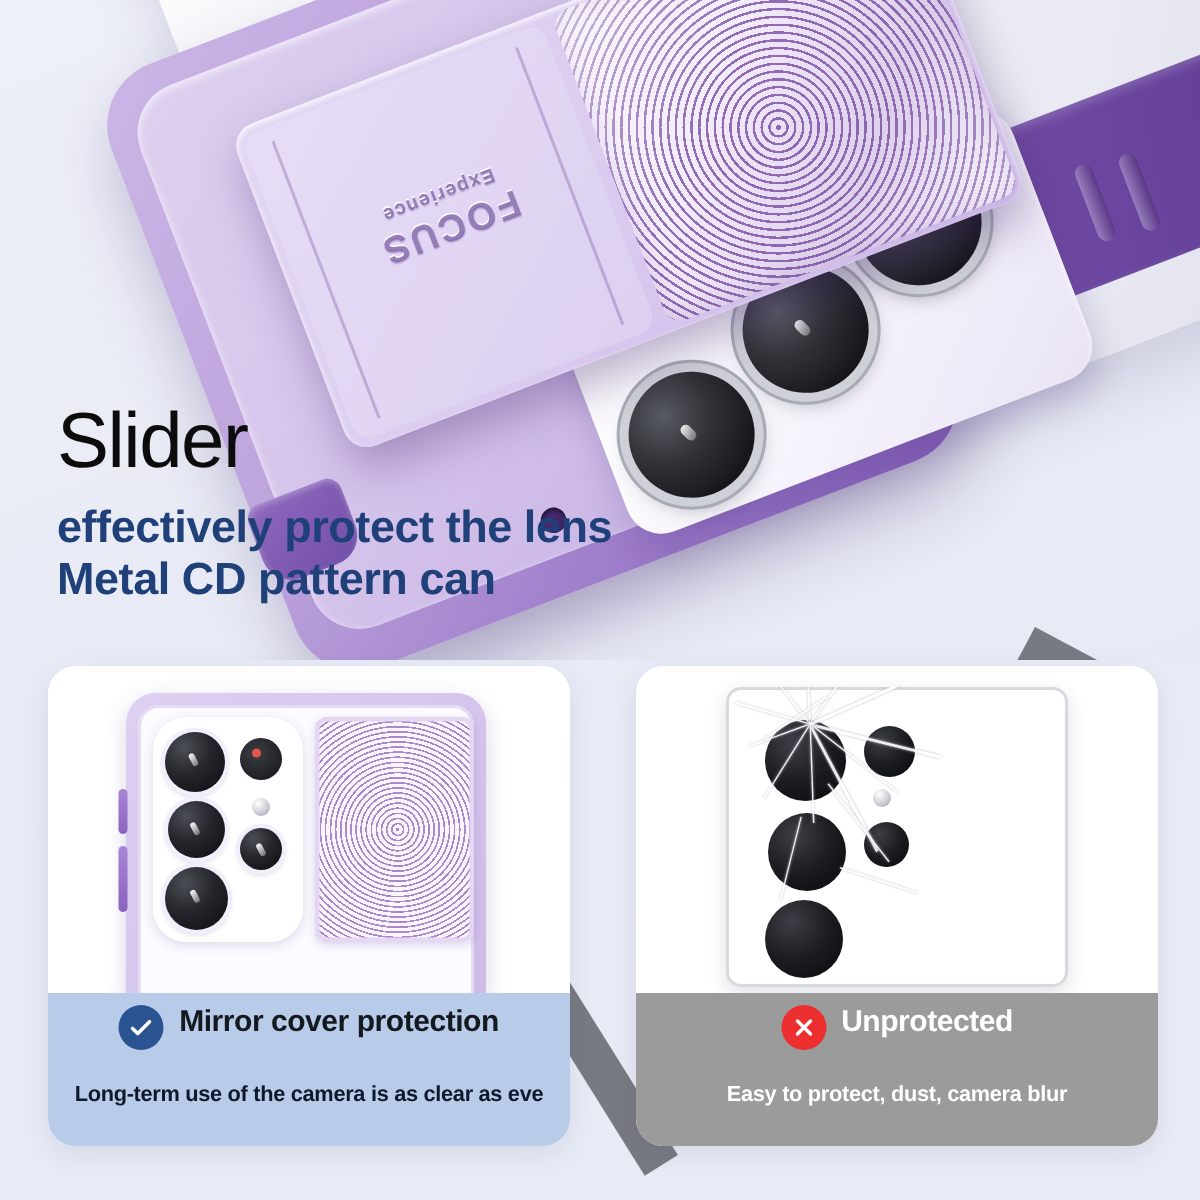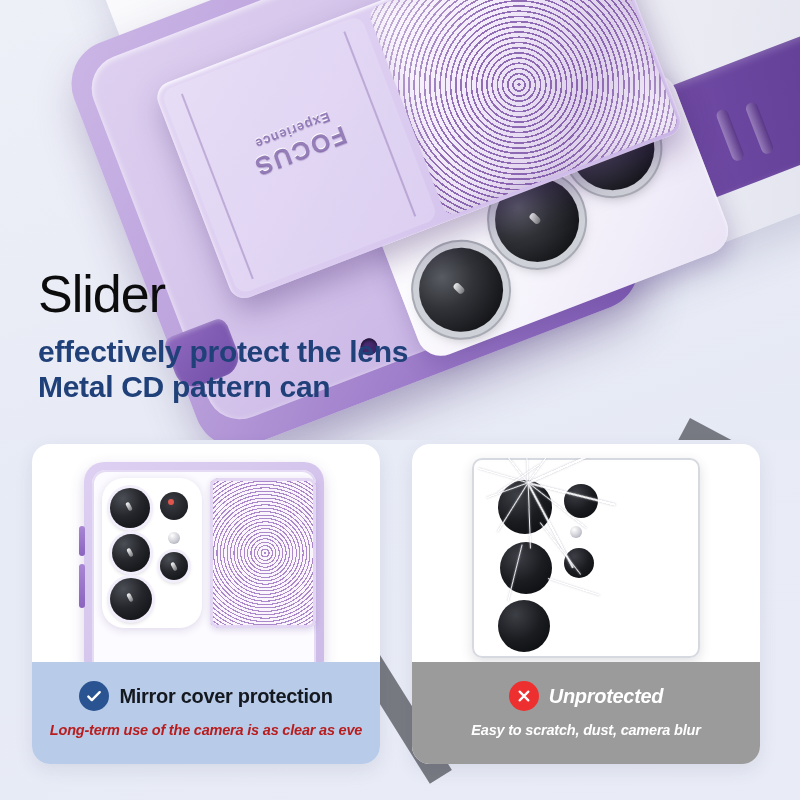--- a/index.html
+++ b/index.html
@@ -116,21 +116,21 @@
   
   .stripe{position:absolute;background:#6e7077;opacity:.92;z-index:6;}
   .stripe-a{left:330px;top:575px;width:230px;height:26px;transform:rotate(58deg);transform-origin:left top;}
   .stripe-b{left:690px;top:418px;width:150px;height:26px;transform:rotate(28deg);transform-origin:left top;}
 
   
   .cards{position:absolute;left:0;top:440px;width:800px;height:360px;z-index:10;}
   .card{position:absolute;top:4px;width:348px;height:320px;border-radius:18px;overflow:hidden;
     box-shadow:0 6px 18px rgba(60,60,100,.10);}
   .card-left{left:32px;background:#ffffff;}
-  .card-right{left:412px;background:#ffffff;font-style:italic;}
+  .card-right{left:424px;background:#ffffff;}
   .card-photo{position:absolute;left:0;top:0;width:100%;height:218px;overflow:hidden;}
 
   
   .mk{position:absolute;left:52px;top:18px;width:240px;height:206px;
     background:linear-gradient(135deg,#ddd0f2,#cdbbe8);border-radius:20px 20px 8px 8px;
     box-shadow:0 5px 14px rgba(90,60,140,.22);}
   .mk-inner{position:absolute;left:8px;top:8px;right:8px;bottom:-6px;background:#fcfbff;border-radius:14px;
     box-shadow:inset 0 0 0 2px #e5dbf4;}
   .mk-camblock{position:absolute;left:10px;top:8px;width:100px;height:150px;background:#ffffff;border-radius:22px;
     box-shadow:0 2px 8px rgba(90,60,140,.18);}
@@ -156,29 +156,29 @@
   .ck-lens{position:absolute;border-radius:50%;
     background:radial-gradient(circle at 34% 28%,#3d3f46 0%,#1b1c20 50%,#08090b 100%);}
   .crack{position:absolute;background:rgba(255,255,255,.92);transform-origin:left center;
     box-shadow:0 0 2px rgba(180,180,195,.9);}
   .crack-g{position:absolute;left:56px;top:24px;width:1px;height:1px;}
 
   
   .band{position:absolute;left:0;bottom:0;width:100%;height:102px;}
   .band-good{background:#b8cbe9;}
   .band-bad{background:#9b9b9b;}
-  .band-row{display:flex;align-items:center;justify-content:center;gap:10px;height:52px;padding-top:8px;}
+  .band-row{display:flex;align-items:flex-start;justify-content:center;gap:10px;height:52px;padding-top:8px;}
   .badge{width:30px;height:30px;border-radius:50%;display:flex;align-items:center;justify-content:center;flex:none;}
   .badge-ok{background:#2a5491;}
   .badge-no{background:#ee2f2f;}
   .band-title{font-size:20px;font-weight:700;letter-spacing:-.3px;}
   .band-title.ok{color:#14181f;}
   .band-title.no{color:#ffffff;}
   .band-sub{text-align:center;font-size:14.5px;font-weight:700;padding:0 10px;letter-spacing:-.2px;}
-  .band-sub.ok{color:#b91c1c;font-style:italic;}
+  .band-sub.ok{color:#0f172a;}
   .band-sub.no{color:#ffffff;}
 </style>
 </head>
 <body>
 
 <div class="page">
 
   <div class="hero">
     <div class="hero-bg"></div>
 
@@ -308,18 +308,18 @@
       </div>
       <div class="band band-bad">
         <div class="band-row">
           <span class="badge badge-no">
             <svg width="16" height="16" viewBox="0 0 24 24" aria-hidden="true">
               <path d="M5.5 5.5l13 13M18.5 5.5l-13 13" fill="none" stroke="#ffffff" stroke-width="3.4" stroke-linecap="round"></path>
             </svg>
           </span>
           <span class="band-title no">Unprotected</span>
         </div>
-        <div class="band-sub no">Easy to scratch, dust, camera blur</div>
+        <div class="band-sub no">Easy to protect, dust, camera blur</div>
       </div>
     </div>
 
   </div>
 </div>
 
 </body></html>

